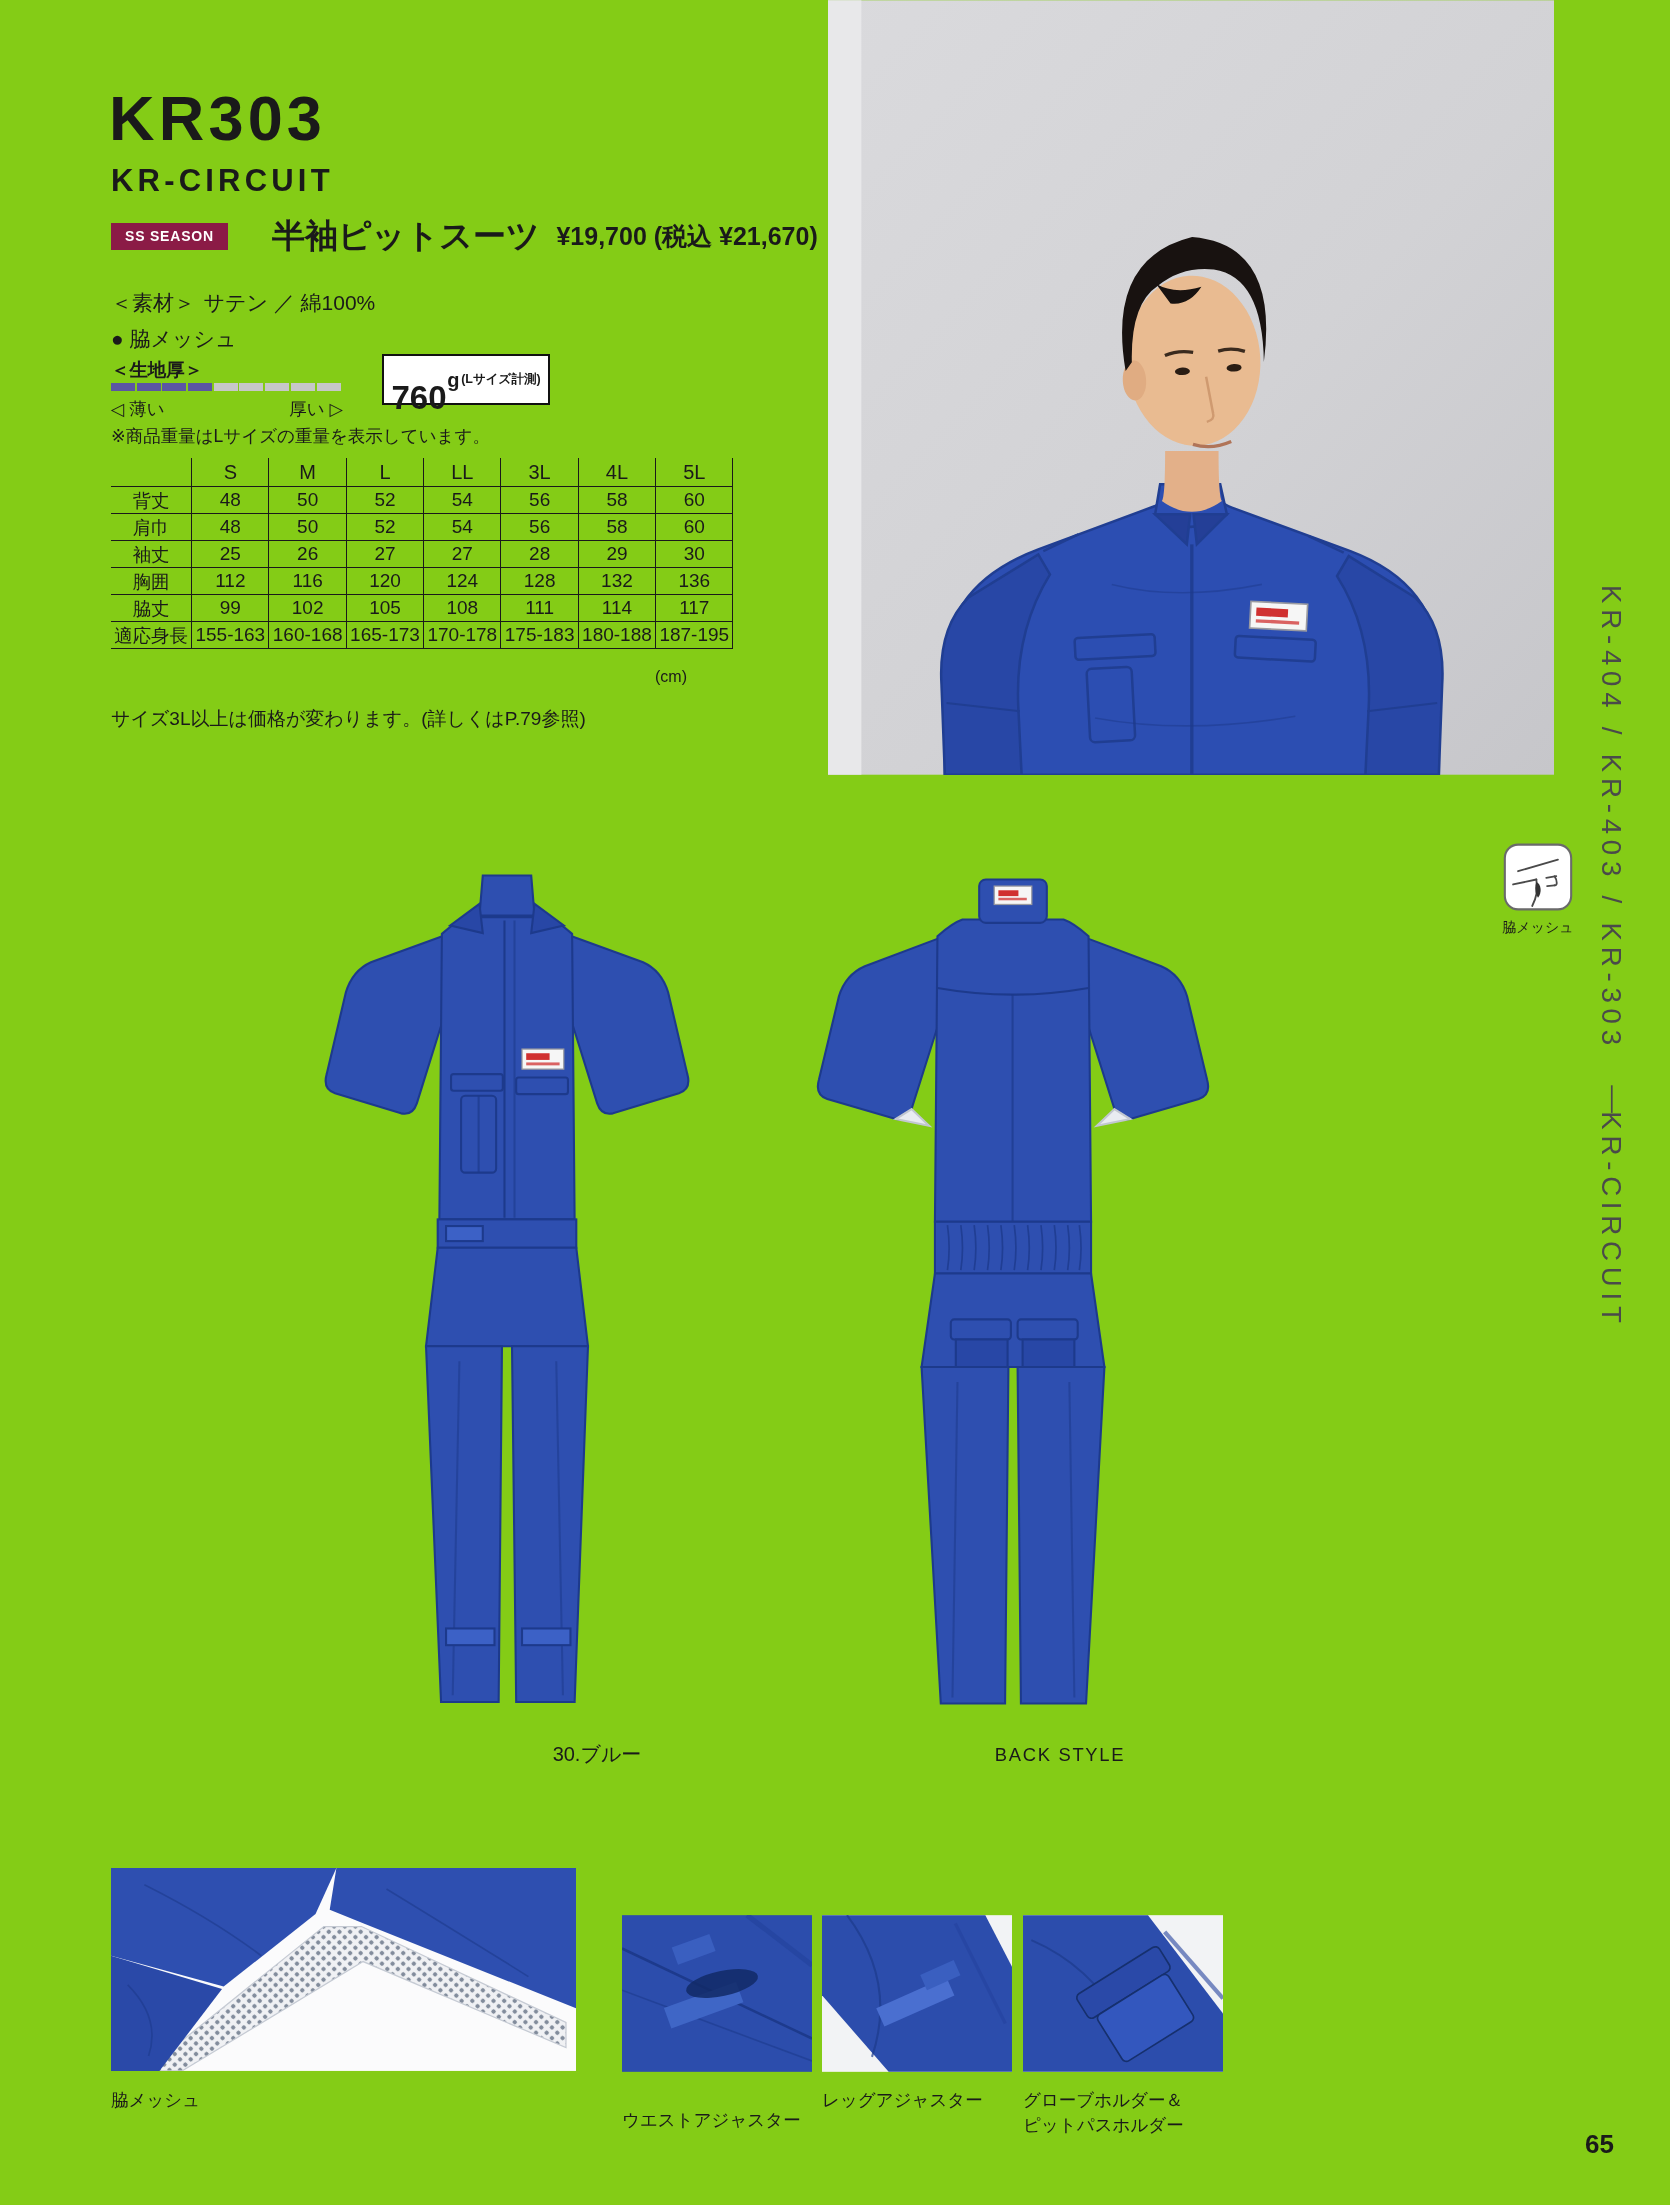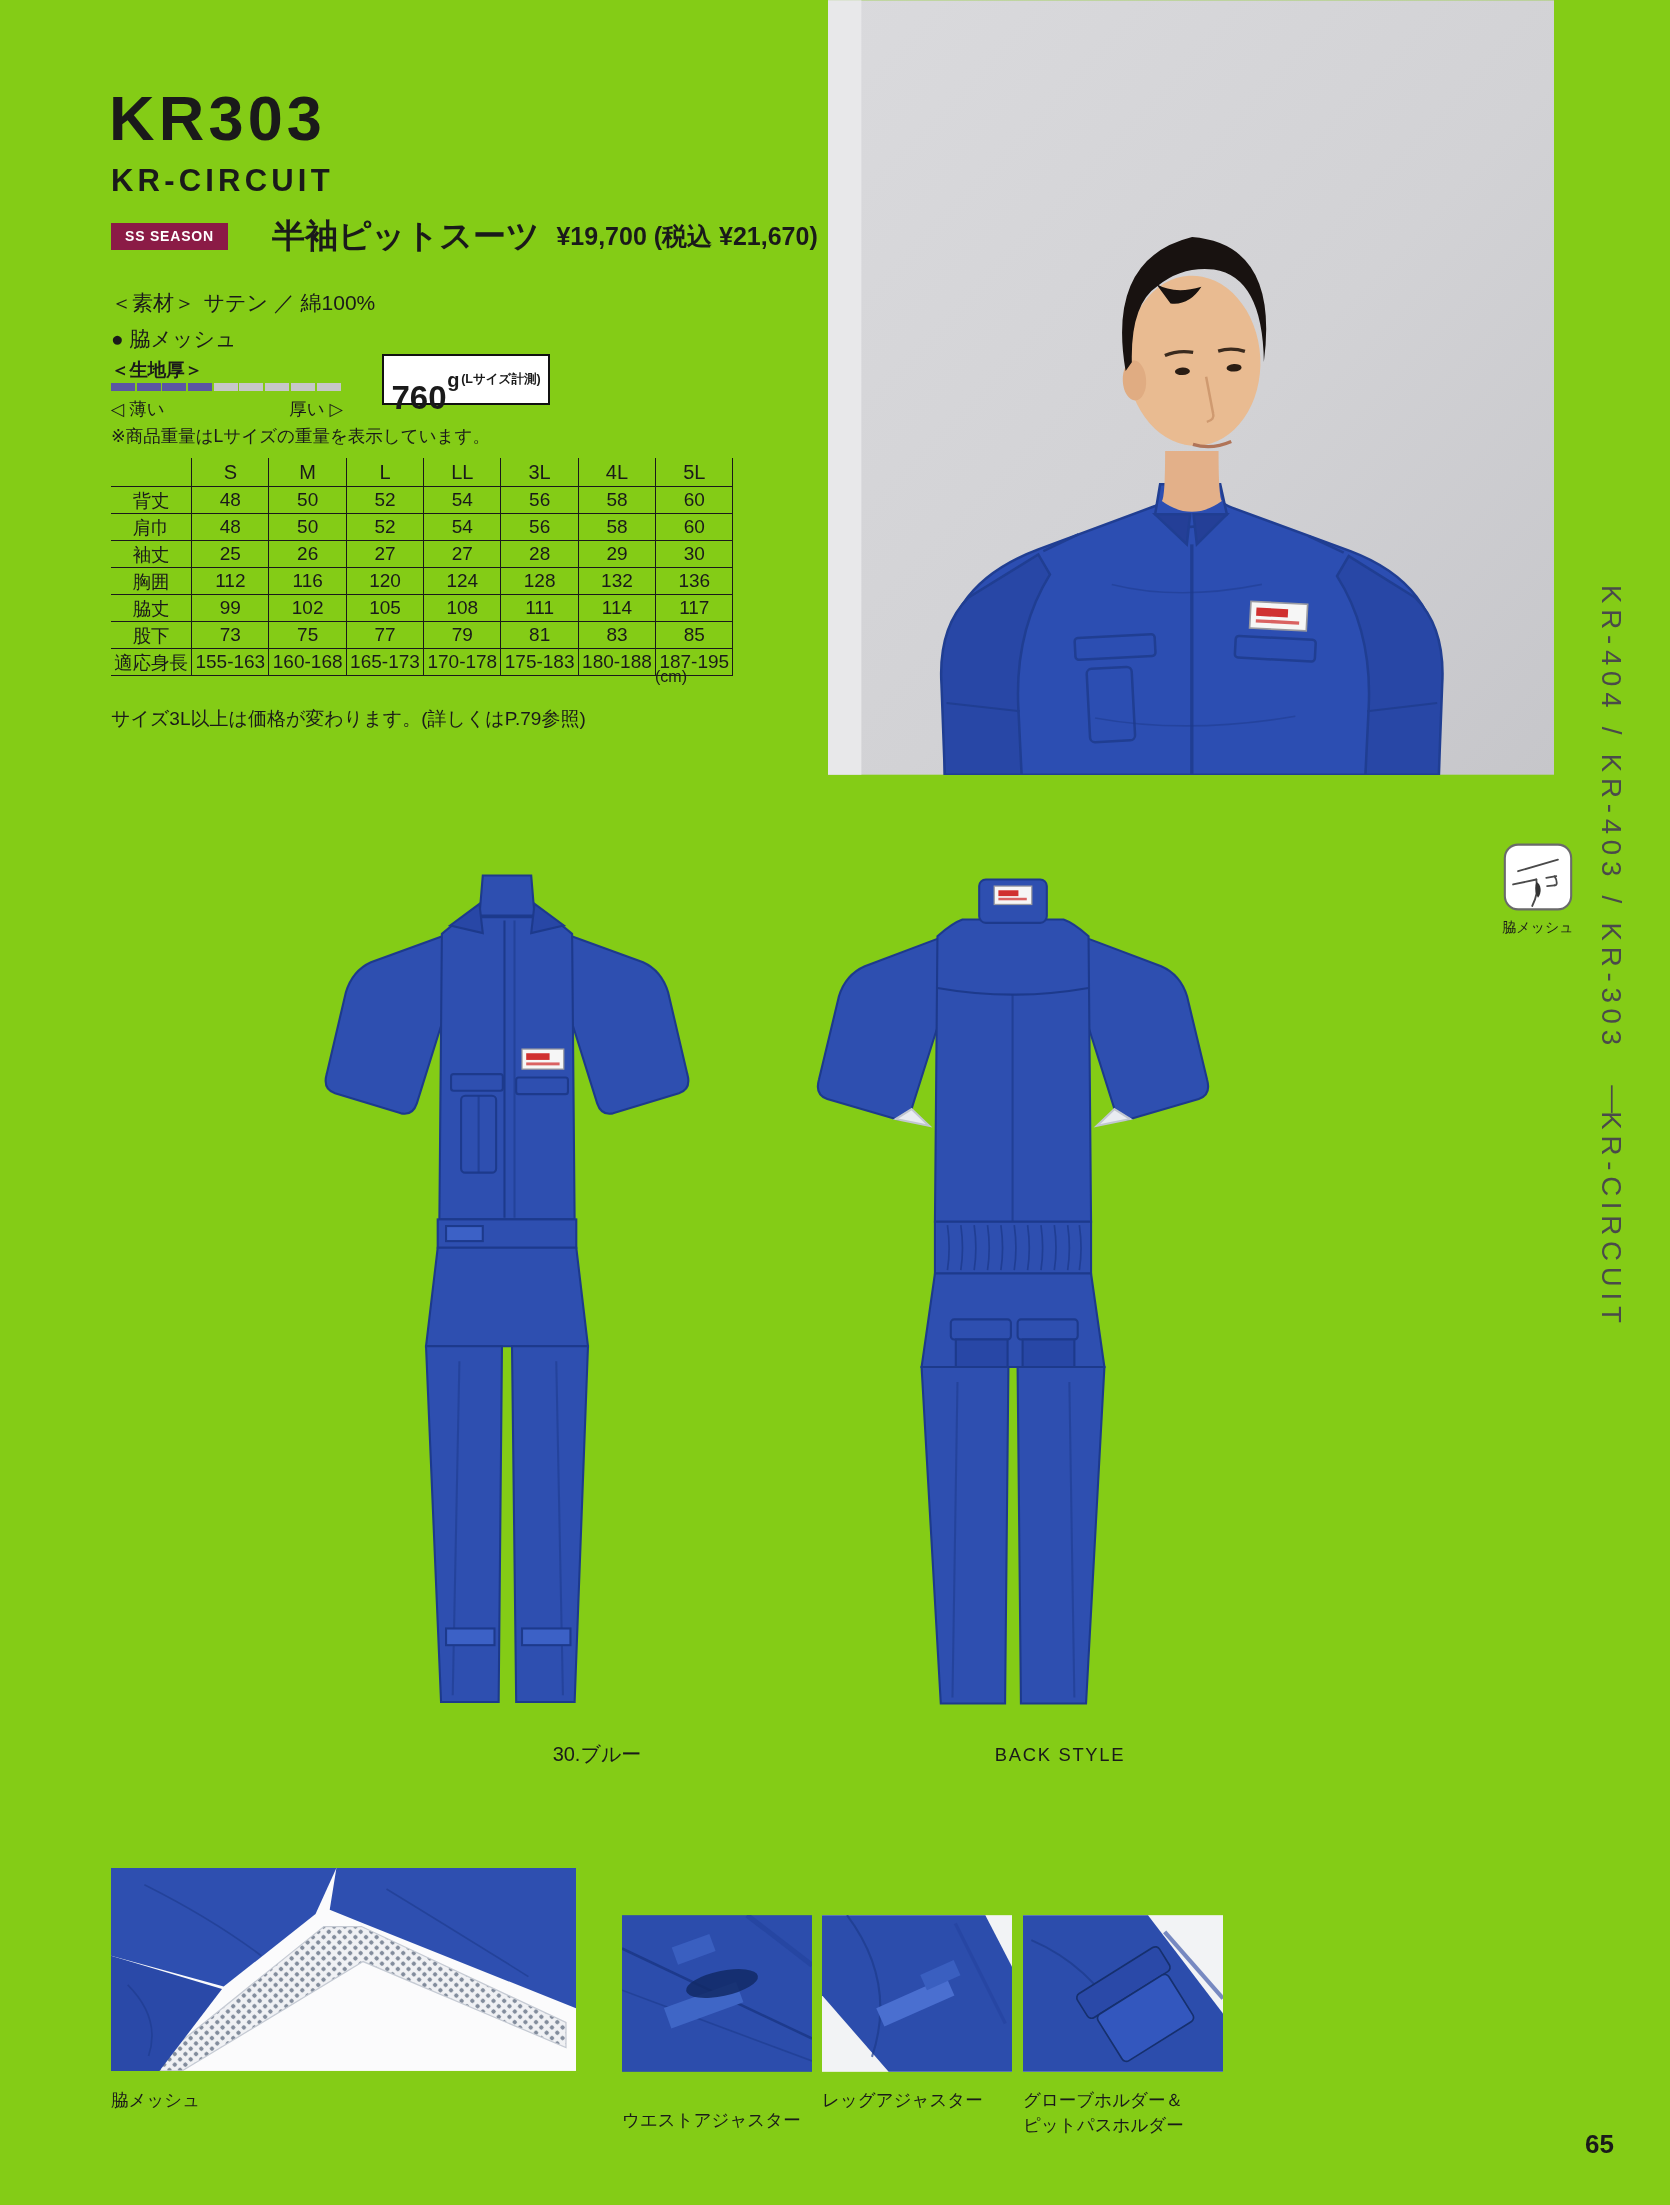--- a/index.html
+++ b/index.html
@@ -177,30 +177,20 @@
           <th>脇丈</th>
           <td>99</td>
           <td>102</td>
           <td>105</td>
           <td>108</td>
           <td>111</td>
           <td>114</td>
           <td>117</td>
         </tr>
         <tr>
-          <th>股下</th>
-          <td>73</td>
-          <td>75</td>
-          <td>77</td>
-          <td>79</td>
-          <td>81</td>
-          <td>83</td>
-          <td>85</td>
-        </tr>
-        <tr>
           <th>適応身長</th>
           <td>155-163</td>
           <td>160-168</td>
           <td>165-173</td>
           <td>170-178</td>
           <td>175-183</td>
           <td>180-188</td>
           <td>187-195</td>
         </tr>
       </tbody>

